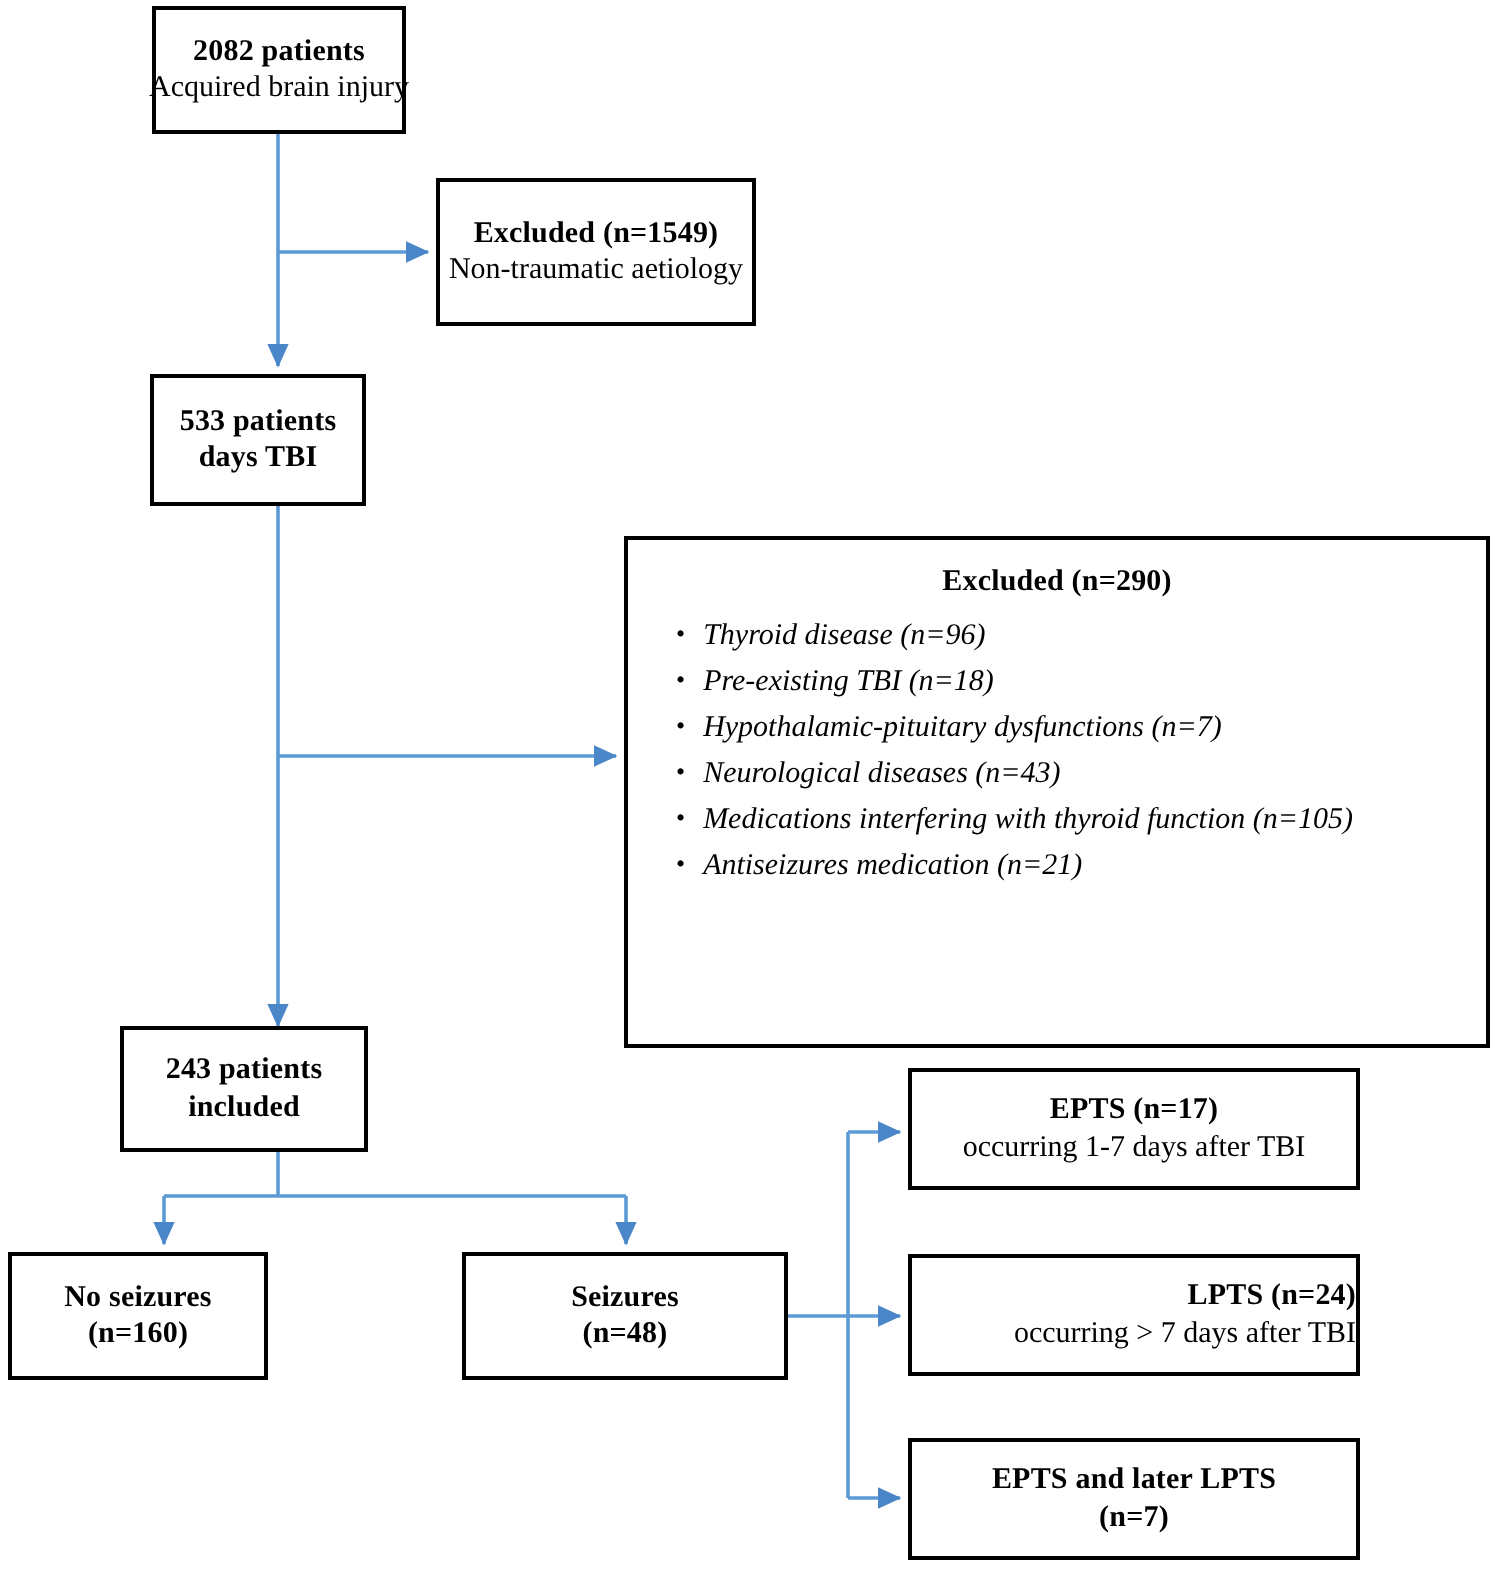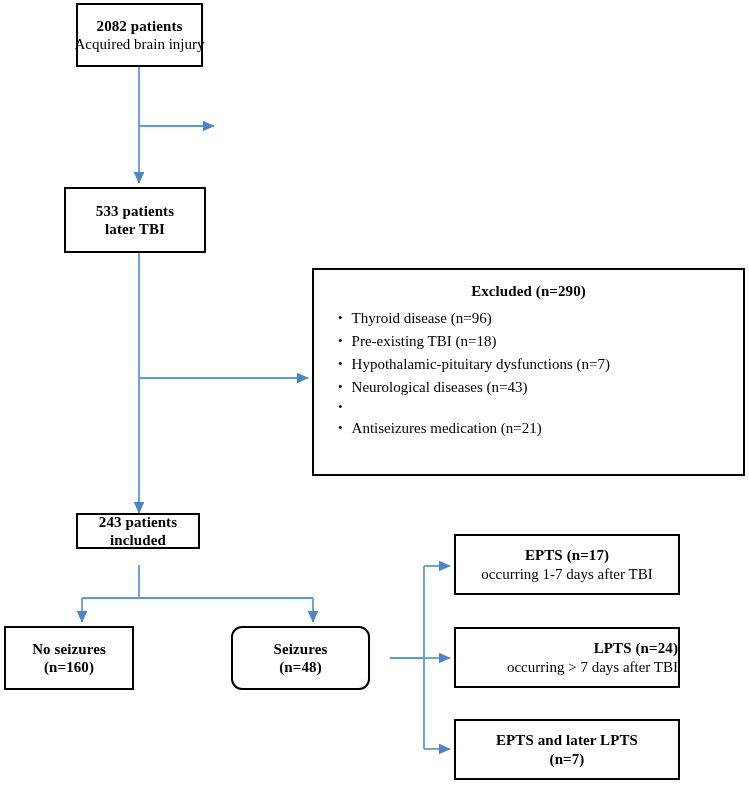--- a/index.html
+++ b/index.html
@@ -34,21 +34,21 @@
     justify-content:flex-start;
     padding:12px 14px 10px 14px;
   }
   .listbox .ttl{align-self:center;margin-bottom:9px;font-size:15px;}
   .bullets{display:flex;flex-direction:column;gap:5px;margin-left:10px;}
   .bullet{
     display:flex;align-items:baseline;gap:9px;
     font-size:15px;text-align:left;line-height:1.2;
   }
   .bullet .dot{font-size:13px;line-height:1;transform:translateY(-1px);}
-  .bullet .txt{white-space:nowrap;}
+  .bullet .txt{white-space:nowrap;font-style:italic;}
 </style>
 </head>
 <body>
 
 <div id="canvas">
 
   <svg id="connectors" viewBox="0 0 749 786" xmlns="http://www.w3.org/2000/svg">
     <defs>
       <marker id="arrow" markerWidth="7" markerHeight="7" refX="6.2" refY="3" orient="auto" markerUnits="strokeWidth">
         <path d="M0,0 L6.6,3 L0,6 z" fill="#4A86C8"></path>
@@ -75,66 +75,71 @@
       <path d="M424,658 L450,658" marker-end="url(#arrow)"></path>
       <path d="M424,749 L450,749" marker-end="url(#arrow)"></path>
     </g>
   </svg>
 
   <div class="node" style="left:76px;top:3px;width:127px;height:64px;">
     <div class="ttl">2082 patients</div>
     <div class="sub">Acquired brain injury</div>
   </div>
 
-
-  <div class="node" style="left:64px;top:187px;width:142px;height:66px;">
-    <div class="ttl">533 patients</div>
-    <div class="ttl">later TBI</div>
+  <div class="node" style="left:218px;top:89px;width:160px;height:74px;">
+    <div class="ttl">Excluded (n=1549)</div>
+    <div class="sub">Non-traumatic aetiology</div>
   </div>
 
-  <div class="node listbox" style="left:312px;top:268px;width:433px;height:208px;">
+  <div class="node" style="left:75px;top:187px;width:108px;height:66px;">
+    <div class="ttl">533 patients</div>
+    <div class="ttl">days TBI</div>
+  </div>
+
+  <div class="node listbox" style="left:312px;top:268px;width:433px;height:256px;">
     <div class="ttl">Excluded (n=290)</div>
     <div class="bullets" id="criteria-bullets">
         <div class="bullet">
           <span class="dot">•</span>
           <span class="txt">Thyroid disease (n=96)</span>
         </div>
         <div class="bullet">
           <span class="dot">•</span>
           <span class="txt">Pre-existing TBI (n=18)</span>
         </div>
         <div class="bullet">
           <span class="dot">•</span>
           <span class="txt">Hypothalamic-pituitary dysfunctions (n=7)</span>
         </div>
         <div class="bullet">
           <span class="dot">•</span>
           <span class="txt">Neurological diseases (n=43)</span>
         </div>
         <div class="bullet">
           <span class="dot">•</span>
+          <span class="txt">Medications interfering with thyroid function (n=105)</span>
         </div>
         <div class="bullet">
           <span class="dot">•</span>
           <span class="txt">Antiseizures medication (n=21)</span>
         </div>
       </div>
   </div>
 
-  <div class="node" style="left:76px;top:513px;width:124px;height:36px;">
+  <div class="node" style="left:60px;top:513px;width:124px;height:63px;">
     <div class="ttl">243 patients</div>
     <div class="ttl">included</div>
   </div>
 
   <div class="node" style="left:4px;top:626px;width:130px;height:64px;">
     <div class="ttl">No seizures</div>
     <div class="ttl">(n=160)</div>
   </div>
 
-  <div class="node" style="left:231px;top:626px;width:139px;height:64px;border-radius:11px;">
+  <div class="node" style="left:231px;top:626px;width:163px;height:64px;">
     <div class="ttl">Seizures</div>
     <div class="ttl">(n=48)</div>
   </div>
 
   <div class="node" style="left:454px;top:534px;width:226px;height:61px;">
     <div class="ttl">EPTS (n=17)</div>
     <div class="sub">occurring 1-7 days after TBI</div>
   </div>
 
   <div class="node" style="left:454px;top:627px;width:226px;height:61px;align-items:flex-end;">

